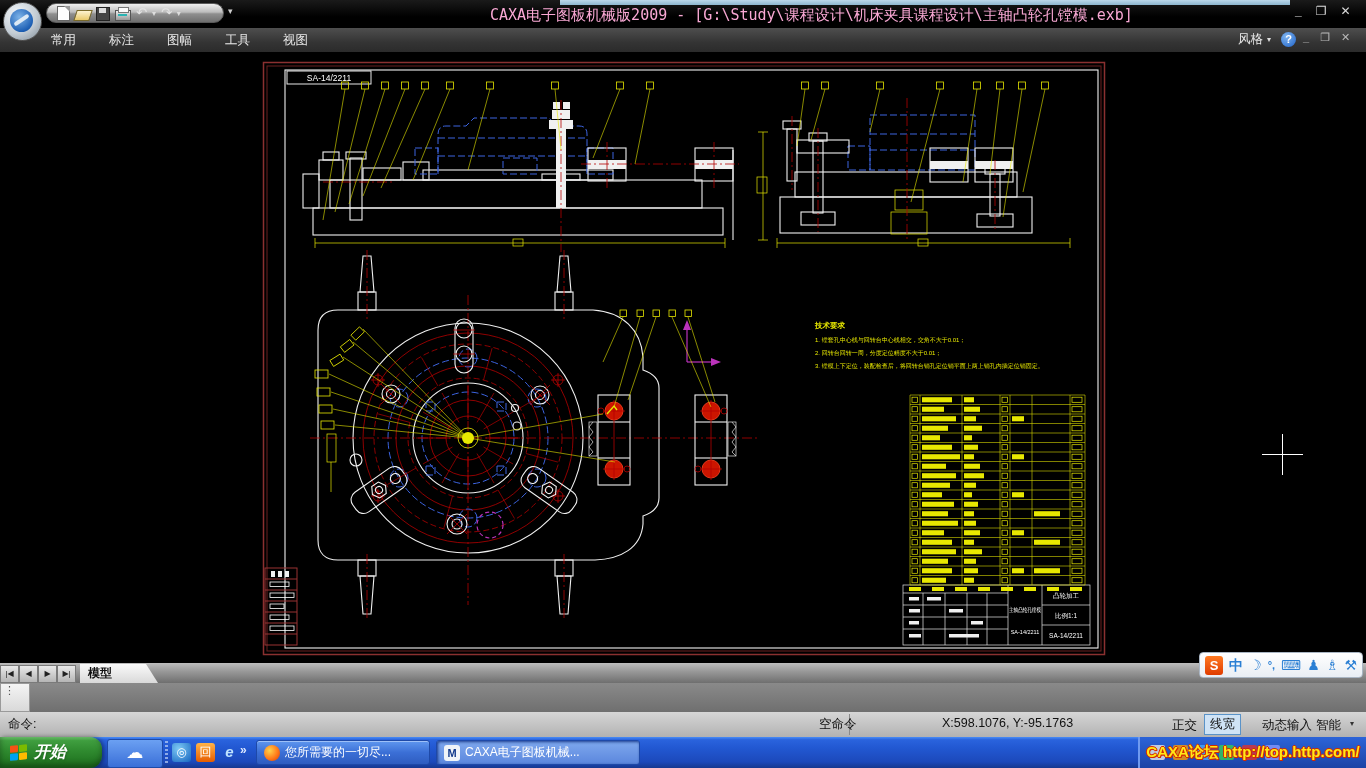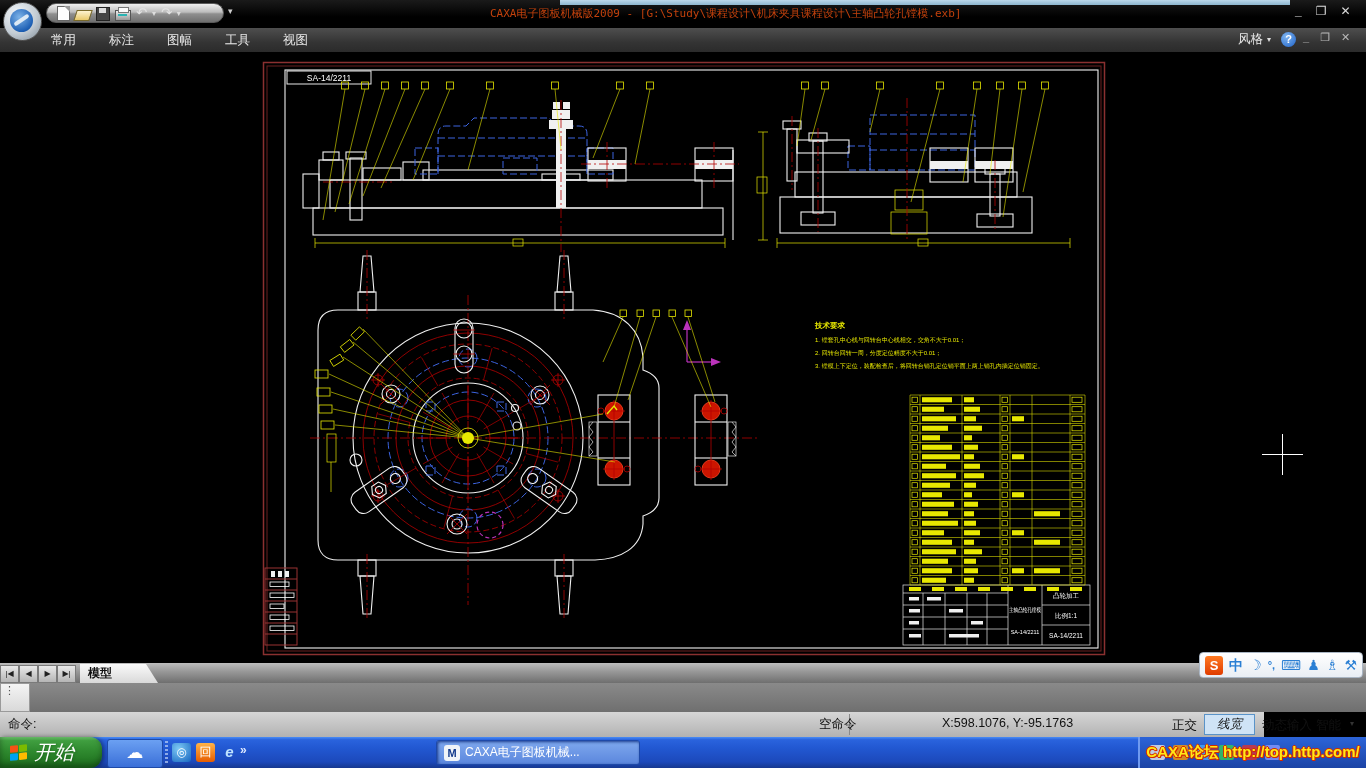--- a/index.html
+++ b/index.html
@@ -20,21 +20,21 @@
   .ic-new:after{content:"";position:absolute;right:-1px;top:-1px;border:3px solid;border-color:#9a9a9a #9a9a9a transparent transparent;}
   .ic-open{width:14px;height:9px;margin-top:5px;background:linear-gradient(#fdf3d0,#e8c96a);border:1px solid #7a6a2a;transform:skewX(-18deg);}
   .ic-save{width:12px;height:12px;background:#444;border:1px solid #222;margin-top:1px;}
   .ic-save:after{content:"";position:absolute;left:2px;top:0;width:7px;height:5px;background:#ddd;}
   .ic-print{width:14px;height:9px;background:linear-gradient(#eee,#999);border:1px solid #555;margin-top:4px;}
   .ic-print:before{content:"";position:absolute;left:2px;top:-4px;width:9px;height:4px;background:#fbfbfb;border:1px solid #777;}
   .ic-print:after{content:"";position:absolute;left:2px;top:3px;width:9px;height:2px;background:#2ab3b3;}
   .arrowglyph{color:#e4e4e4;font-size:13px;line-height:20px;}
   .caret{color:#ddd;font-size:8px;}
   #qat-caret{left:228px;top:6px;color:#cfcfcf;font-size:9px;}
-  #wintitle{left:490px;top:6px;width:620px;color:#c2410c;font-size:11px;font-family:"DejaVu Sans Mono","Liberation Mono",monospace;white-space:nowrap;}
+  #wintitle{left:490px;top:6px;width:620px;color:#f9a8d4;font-size:15px;font-family:"DejaVu Sans Mono","Liberation Mono",monospace;white-space:nowrap;}
   .wbtns{top:4px;display:flex;gap:14px;color:#dcdcdc;font-size:12px;font-weight:bold;}
   #tb-btns{left:1295px;}
   
   #menurow{left:0;top:28px;width:1366px;height:24px;background:linear-gradient(#4e4e4e,#343434 60%,#2b2b2b);display:flex;align-items:center;}
   #menurow .items{display:flex;gap:19px;padding-left:44px;}
   .menuitem{color:#e8e8e8;font-size:12.5px;padding:2px 7px;cursor:default;}
   #style-group{position:absolute;left:1238px;top:31px;color:#e8e8e8;font-size:12.5px;display:flex;align-items:center;gap:4px;}
   #help-icon{position:absolute;left:1281px;top:32px;width:15px;height:15px;border-radius:50%;
     background:radial-gradient(circle at 35% 30%,#7fb4ef,#1e62c8);color:#fff;font-size:11px;font-weight:bold;text-align:center;line-height:15px;}
   #doc-btns{left:1303px;top:31px;gap:11px;color:#b9b9b9;font-size:11px;}
@@ -45,34 +45,34 @@
   .navbtn{width:17px;height:16px;background:linear-gradient(#e9e9e9,#b5b5b5);border:1px solid #7a7a7a;
     font-size:8px;text-align:center;line-height:15px;color:#222;}
   #modeltab{margin-left:4px;height:18px;min-width:52px;background:linear-gradient(#fafafa,#d9d9d9);
     clip-path:polygon(0 0,calc(100% - 12px) 0,100% 100%,0 100%);padding:1px 18px 0 8px;
     font-size:12px;font-weight:bold;color:#111;}
   
   #cmdhist{left:0;top:683px;width:1366px;height:29px;background:linear-gradient(#8a8a8a,#6f6f6f);}
   #cmdhist .grip{left:0;top:0;width:30px;height:29px;background:linear-gradient(#f4f4f4,#d9d9d9);border:1px solid #9a9a9a;box-sizing:border-box;
     color:#555;font-size:11px;line-height:9px;padding:2px 0 0 3px;}
   
-  #statusrow{left:0;top:712px;width:1264px;height:25px;background:linear-gradient(#d6d6d6,#b2b2b2);color:#111;font-size:12.5px;}
+  #statusrow{left:0;top:712px;width:1366px;height:25px;background:linear-gradient(#d6d6d6,#b2b2b2);color:#111;font-size:12.5px;}
   #statusrow .seg{top:4px;white-space:nowrap;}
   #status-div{left:849px;top:2px;width:1px;height:21px;background:#8a8a8a;}
-  #lw-toggle{border:1px solid #5a93c8;background:#cfe3f6;padding:1px 12px;top:2px !important;font-style:italic;}
+  #lw-toggle{border:1px solid #5a93c8;background:#cfe3f6;padding:1px 5px;top:2px !important;}
   .tgl{padding:1px 4px;}
   
   #taskbar{left:0;top:737px;width:1366px;height:31px;
     background:linear-gradient(#4a8df6 0%,#2a63dd 9%,#2258d2 35%,#1c49bb 80%,#16388f 100%);}
   #startbtn{left:0;top:0;width:102px;height:31px;border-radius:0 12px 12px 0;
     background:linear-gradient(#6cc26c 0%,#3f9e3f 12%,#2f8a2f 45%,#1f721f 90%);box-shadow:inset 0 -3px 6px rgba(0,0,0,.35),2px 0 4px rgba(0,0,0,.4);
     display:flex;align-items:center;gap:6px;padding-left:10px;box-sizing:border-box;}
   #startbtn .flag{width:18px;height:16px;display:grid;grid-template-columns:8px 8px;grid-template-rows:7px 7px;gap:1px;transform:skewY(-6deg);}
   #startbtn .flag i{border-radius:1px;}
-  #start-label{color:#fff;font-size:20px;font-weight:normal;font-style:italic;text-shadow:1px 1px 2px #14471466;}
+  #start-label{color:#fff;font-size:16px;font-weight:bold;font-style:italic;text-shadow:1px 1px 2px #14471466;}
   #cloudbox{left:107px;top:2px;width:54px;height:27px;background:linear-gradient(#6ba0f2,#3a6fd8);border:1px solid #1e4aa8;border-radius:3px;
     color:#fff;font-size:17px;text-align:center;line-height:26px;}
   .qlsep{left:165px;top:4px;width:3px;height:23px;background:repeating-linear-gradient(#bcd0f5 0 2px,transparent 2px 4px);opacity:.7;}
   .qlicon{top:6px;width:19px;height:19px;border-radius:3px;text-align:center;line-height:18px;font-size:12px;}
   #ql-more{left:240px;top:6px;color:#dce8ff;font-size:12px;font-weight:bold;}
   .taskbtn{top:3px;height:25px;border-radius:3px;display:flex;align-items:center;gap:5px;padding:0 7px;box-sizing:border-box;
     color:#fff;font-size:12px;white-space:nowrap;overflow:hidden;}
   #task-ff{left:256px;width:174px;background:linear-gradient(#5f97ef,#3b6fd6 50%,#2e5cc0);box-shadow:inset 0 1px 0 #9dc0f8;border:1px solid #1e49a8;}
   #task-caxa{left:436px;width:204px;background:linear-gradient(#7fa9ee,#5b86dd);box-shadow:inset 1px 1px 3px #1c3c8c;border:1px solid #1e49a8;}
   .ticon{width:16px;height:16px;border-radius:3px;flex:0 0 auto;}
@@ -726,20 +726,24 @@
         <i style="background:#ffbb00"></i>
     </span>
     <span id="start-label">开始</span>
   </div>
   <div id="cloudbox" class="abs">☁</div>
   <div class="qlsep abs"></div>
   <div class="qlicon abs" style="left:172px;background:radial-gradient(circle at 35% 30%,#7ec9f5,#1565c0);color:#fff">◎</div>
   <div class="qlicon abs" style="left:196px;background:linear-gradient(#ffb347,#e65c00);color:#fff">回</div>
   <div class="qlicon abs" style="left:220px;color:#bfe3ff;font-weight:bold;font-style:italic;font-size:15px">e</div>
   <div id="ql-more" class="abs">»</div>
+  <div id="task-ff" class="taskbtn abs">
+    <span class="ticon" style="background:radial-gradient(circle at 35% 35%,#ffd24a,#ff7a1a 55%,#d43d00);border-radius:50%"></span>
+    <span>您所需要的一切尽...</span>
+  </div>
   <div id="task-caxa" class="taskbtn abs">
     <span class="ticon" style="background:#f0f4f8;color:#123a8c;font-size:11px;font-weight:bold;text-align:center;line-height:16px">M</span>
     <span>CAXA电子图板机械...</span>
   </div>
   <div id="tray" class="abs">
     <div class="ticons abs">
       <i style="background:#e8e8e8"></i>
       <i style="background:#ff9900"></i>
       <i style="background:#44aaff"></i>
       <i style="background:#33cc55"></i>

